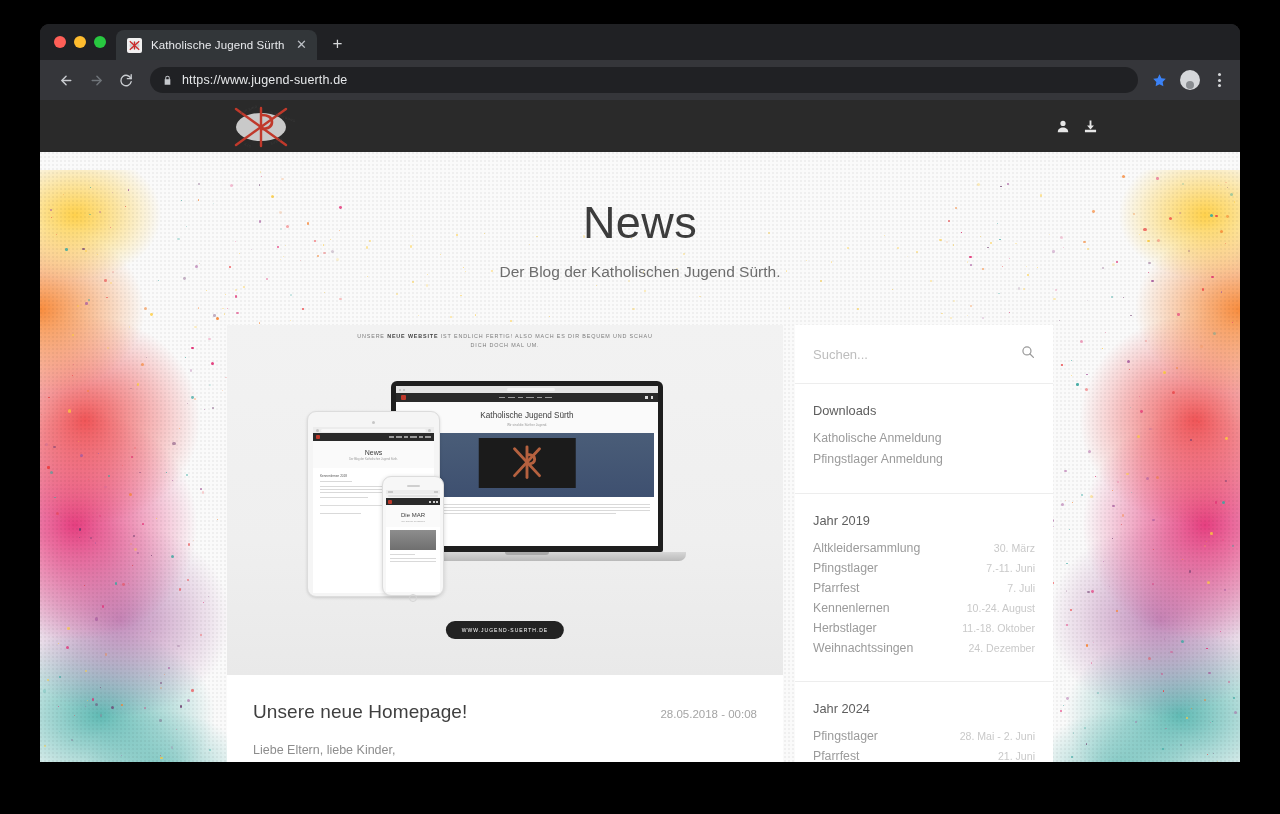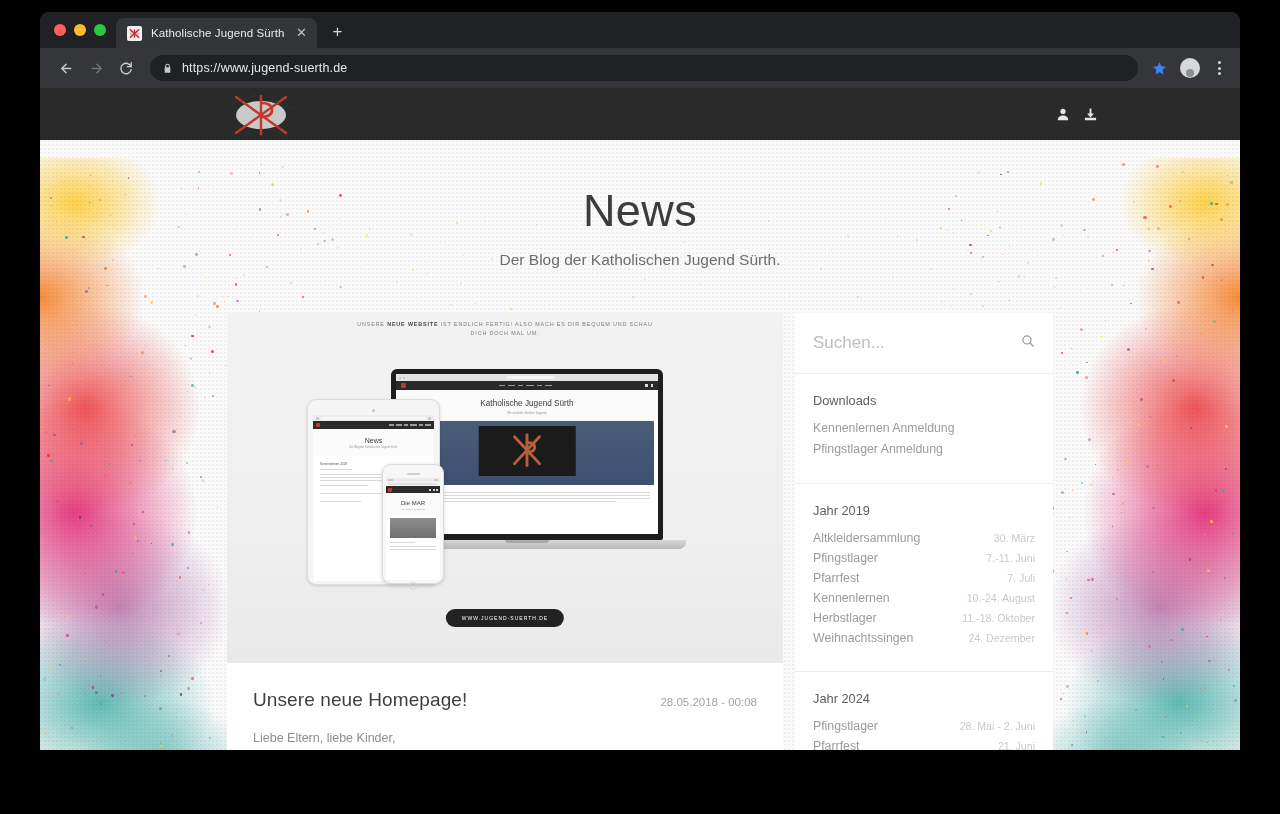--- a/index.html
+++ b/index.html
@@ -6,21 +6,21 @@
   html, body {
     width: 1280px; height: 814px;
     background: #000;
     font-family: "Liberation Sans", sans-serif;
     overflow: hidden;
   }
 
   
   .browser-window {
     position: absolute;
-    left: 40px; top: 12px;
+    left: 40px; top: 24px;
     width: 1200px; height: 738px;
     background: #2b2b2b;
     border-radius: 9px 9px 0 0;
     overflow: hidden;
   }
 
   
   .tab-strip {
     position: relative;
     height: 36px;
@@ -351,21 +351,21 @@
 
   
   .search-row {
     display:flex; align-items:center; justify-content:space-between;
     padding: 20px 18px;
     border-bottom: 1px solid #ededed;
   }
   .search-input {
     border:0; outline:0; background:transparent;
     font-family:"Liberation Sans", sans-serif;
-    font-size: 17px; color:#1d4ed8; width: 170px;
+    font-size: 13px; color:#1d4ed8; width: 170px;
   }
   .search-input::placeholder { color:#bdbdbd; }
   .side-block { padding: 19px 18px 20px; border-bottom: 1px solid #ededed; }
   .side-h { font-size: 12.8px; color:#5e5e5e; margin-bottom: 13px; }
   .side-link { display:block; font-size: 12.3px; color:#9b9b9b; text-decoration:none; margin-bottom: 7px; }
   .evt {
     display:flex; justify-content:space-between; align-items:baseline;
     margin-bottom: 6px;
   }
   .evt-name { font-size: 12.3px; color:#9b9b9b; }
@@ -1254,21 +1254,21 @@
           <span>
             <svg width="14" height="14" viewBox="0 0 16 16" fill="none" stroke="#9a9a9a" stroke-width="1.4">
                 <circle cx="6.8" cy="6.8" r="4.6"></circle>
                 <path d="M10.3 10.3 L14.2 14.2" stroke-linecap="round"></path>
               </svg>
           </span>
         </div>
 
         <div class="side-block">
           <div class="side-h">Downloads</div>
-          <a class="side-link" href="#">Kennenlernen Anmeldung</a>
+          <a class="side-link" href="#">Katholische Anmeldung</a>
           <a class="side-link" href="#">Pfingstlager Anmeldung</a>
         </div>
 
         <div class="side-block">
           <div class="side-h">Jahr 2019</div>
           <div class="evt">
             <span class="evt-name">Altkleidersammlung</span>
             <span class="evt-date">30. März</span>
           </div>
           <div class="evt">

